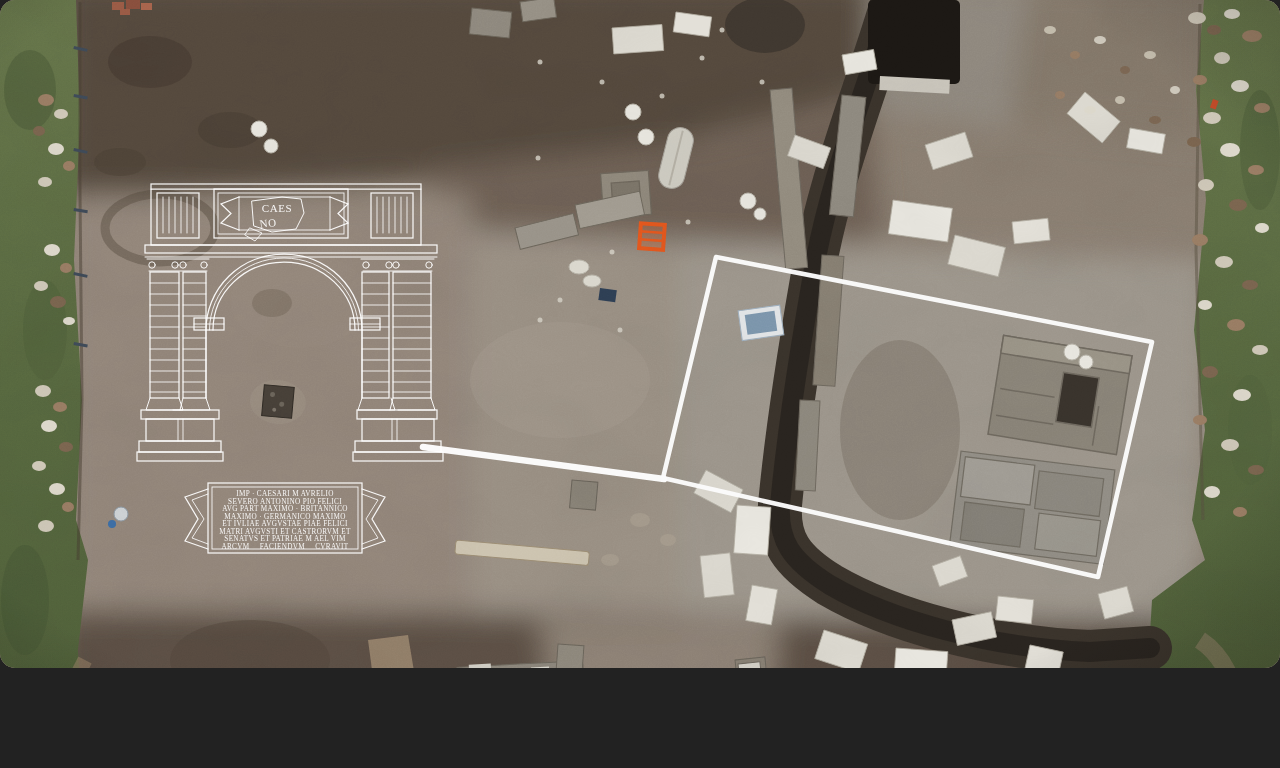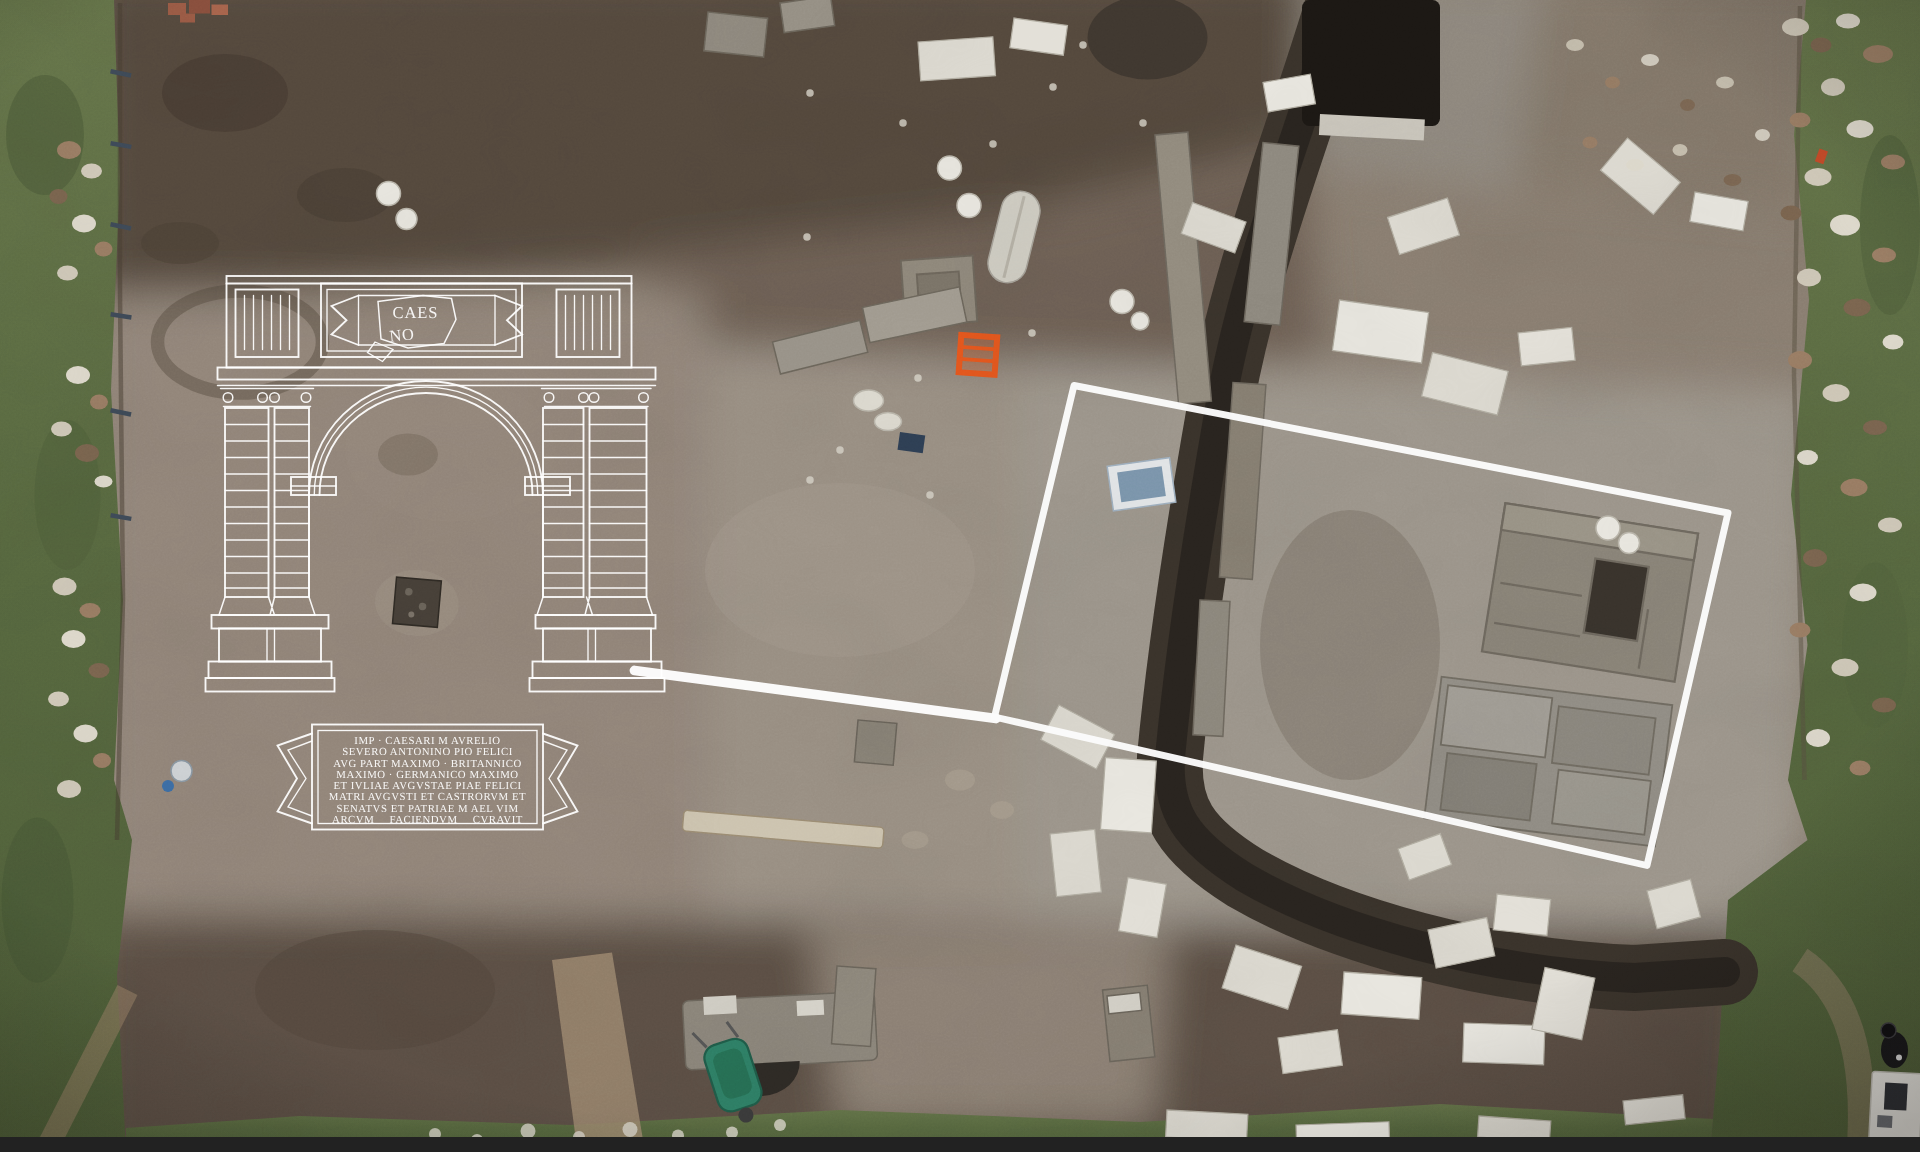--- a/index.html
+++ b/index.html
@@ -1,16 +1,16 @@
 <!DOCTYPE html>
 <html><head>
 <meta charset="utf-8">
 <style>
   html,body{margin:0;padding:0;background:#222;}
-  .stage{position:relative;width:1280px;height:758px;overflow:hidden;background:#897d70;}
+  .stage{position:relative;width:1280px;height:668px;overflow:hidden;background:#897d70;border-radius:15px;}
   svg{display:block;width:1280px;height:768px;}
   text.plq{font-family:"Liberation Serif",serif;fill:rgba(255,255,255,0.93);
            font-size:7.2px;letter-spacing:0.35px;text-anchor:middle;}
   text.frg{font-family:"Liberation Serif",serif;fill:rgba(255,255,255,0.92);
            font-size:11px;letter-spacing:0.6px;text-anchor:middle;}
 </style>
 </head>
 <body>
 
 <div class="stage">

